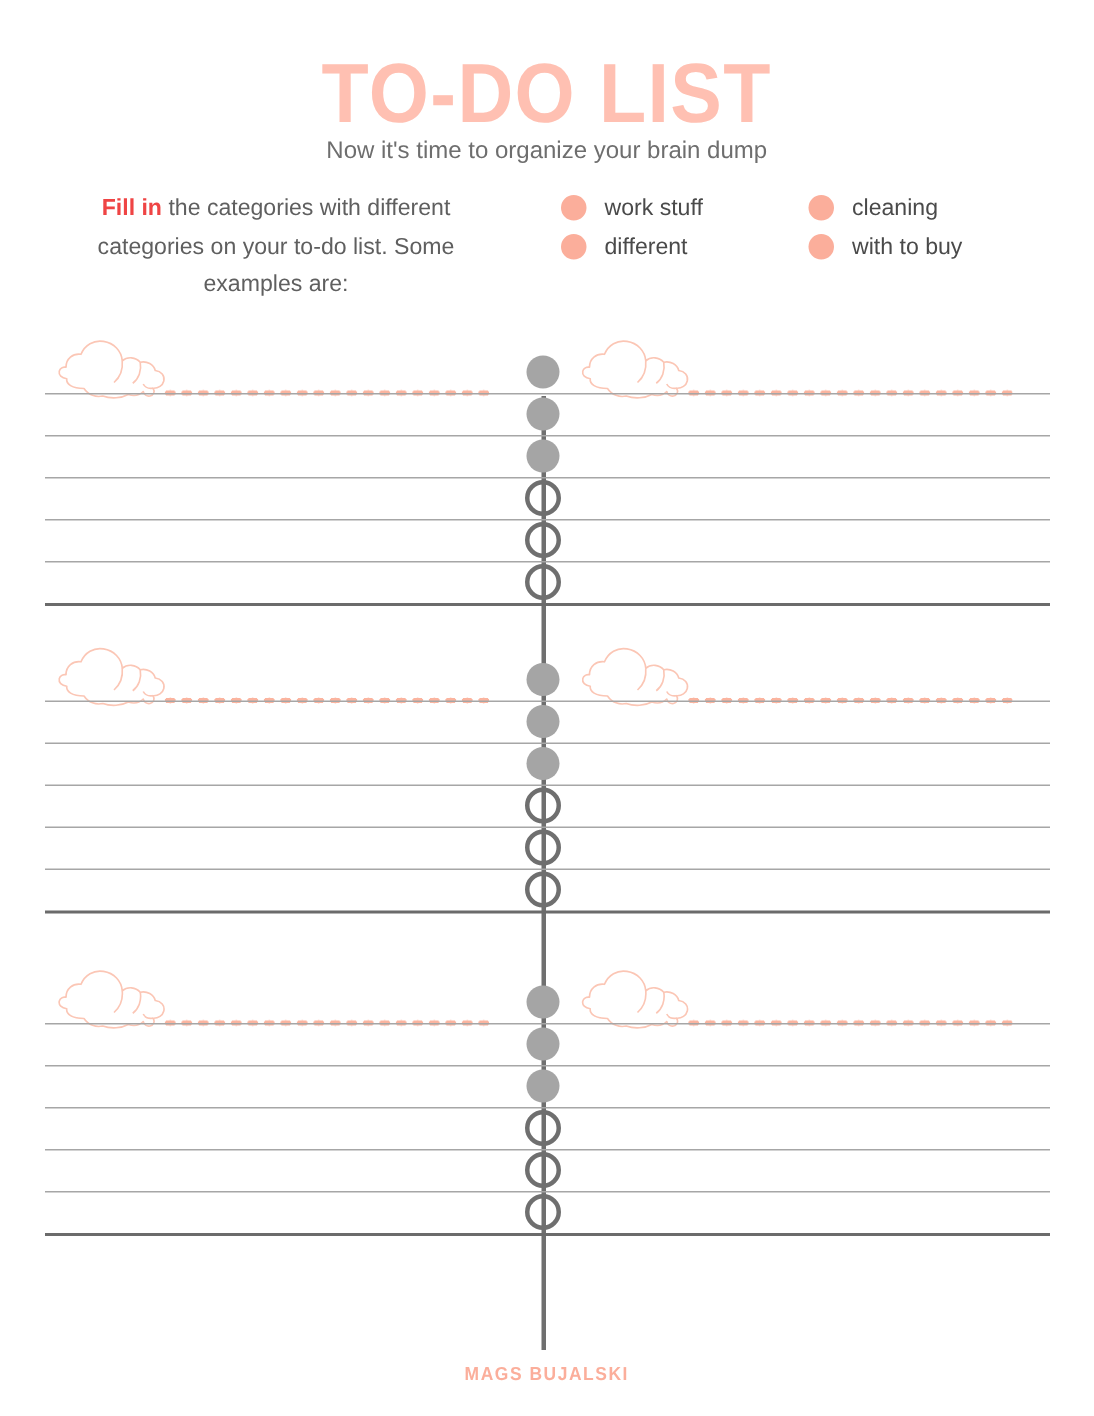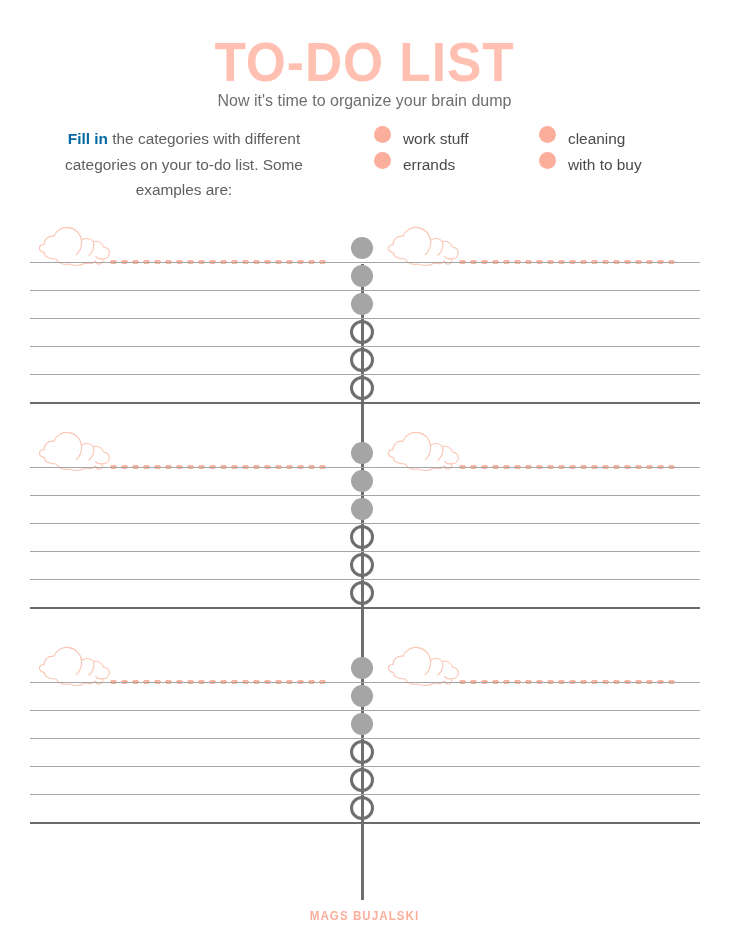--- a/index.html
+++ b/index.html
@@ -49,34 +49,35 @@
   #instructions {
     position: absolute;
     top: 126px;
     left: 34px;
     width: 300px;
     text-align: center;
     font-size: 15.4px;
     line-height: 25.5px;
     color: #5f5f5f;
   }
-  #instructions .em { font-weight: bold; color: #0369a1; margin-top: 12px; }
+  #instructions .em { font-weight: bold; color: #ef4444; margin-top: 12px; }
 
   
   #categories {
     position: absolute;
     top: 126px;
     left: 374px;
     width: 330px;
     display: flex;
     gap: 0px;
   }
   .cat-col { width: 165px; }
   .cat-item {
     display: flex;
+    align-items: center;
     height: 25.5px;
     margin-bottom: 0px;
   }
   .cat-dot {
     width: 17px;
     height: 17px;
     border-radius: 50%;
     background: #fbae9b;
     flex: 0 0 auto;
   }
@@ -173,21 +174,21 @@
 </div>
 
 <div id="categories">
     <div class="cat-col">
       <div class="cat-item">
         <span class="cat-dot"></span>
         <span class="cat-label">work stuff</span>
       </div>
       <div class="cat-item">
         <span class="cat-dot"></span>
-        <span class="cat-label">errands</span>
+        <span class="cat-label">different</span>
       </div>
     </div>
     <div class="cat-col">
       <div class="cat-item">
         <span class="cat-dot"></span>
         <span class="cat-label">cleaning</span>
       </div>
       <div class="cat-item">
         <span class="cat-dot"></span>
         <span class="cat-label">with to buy</span>

